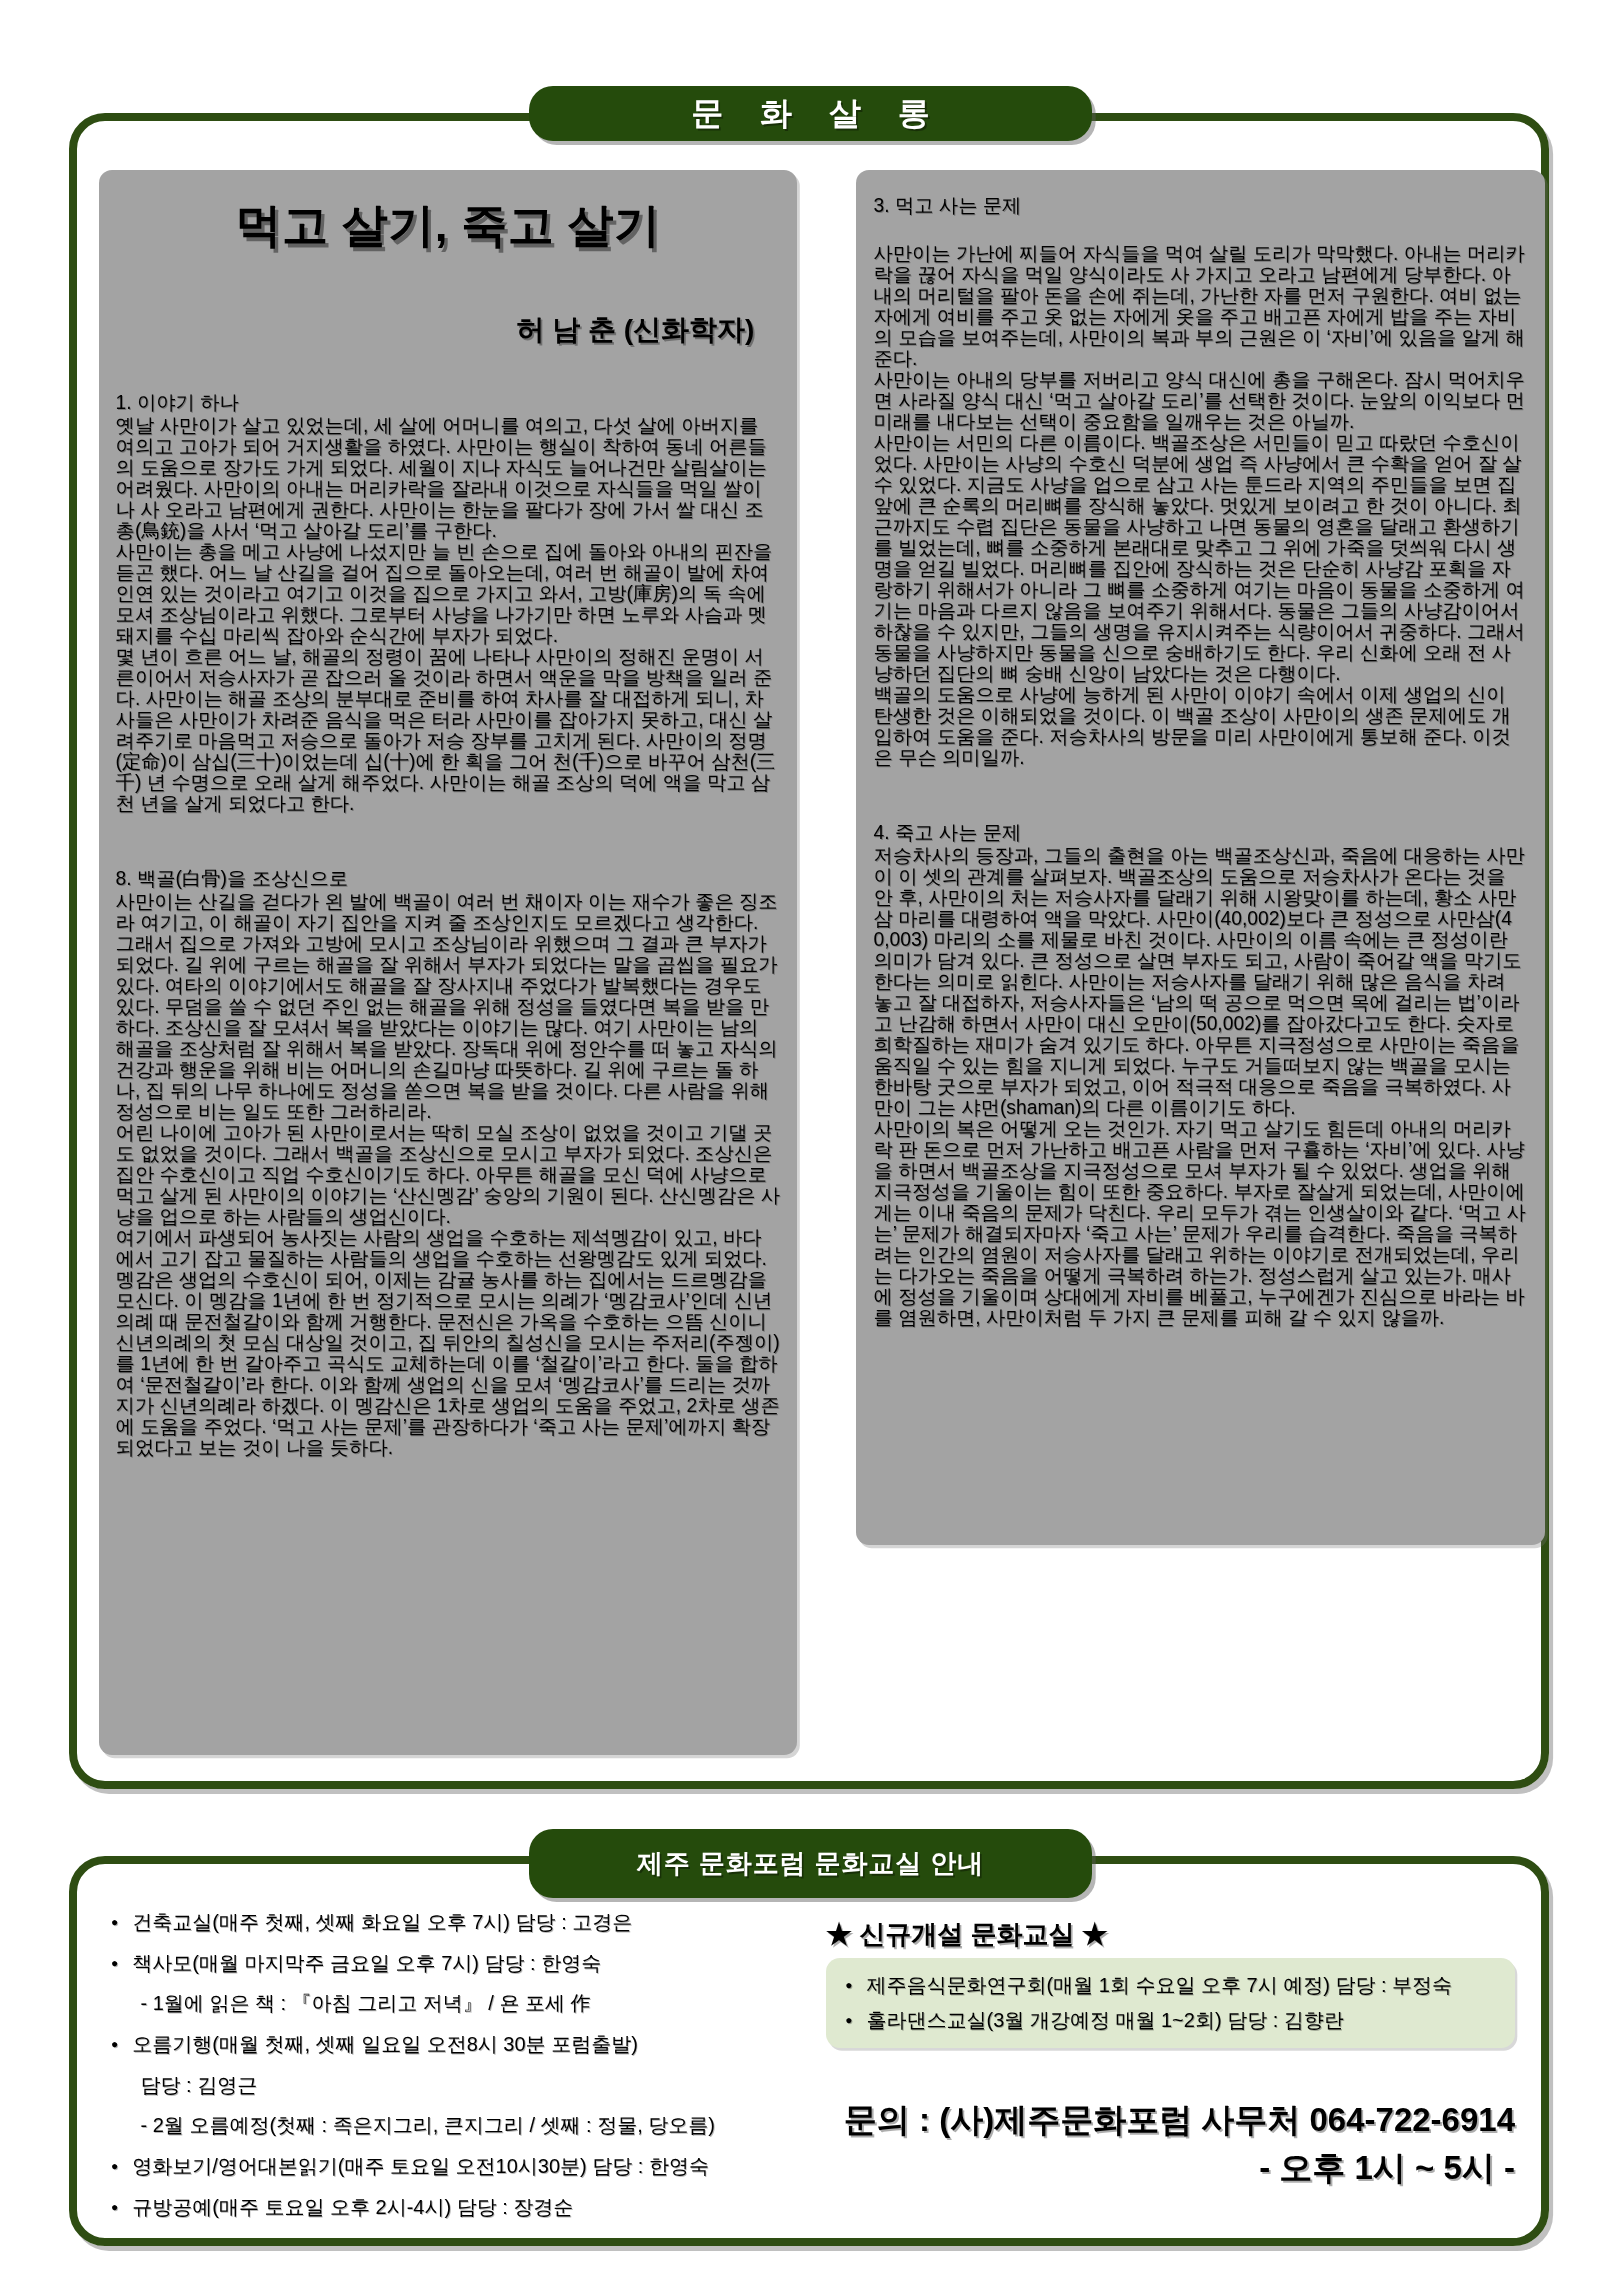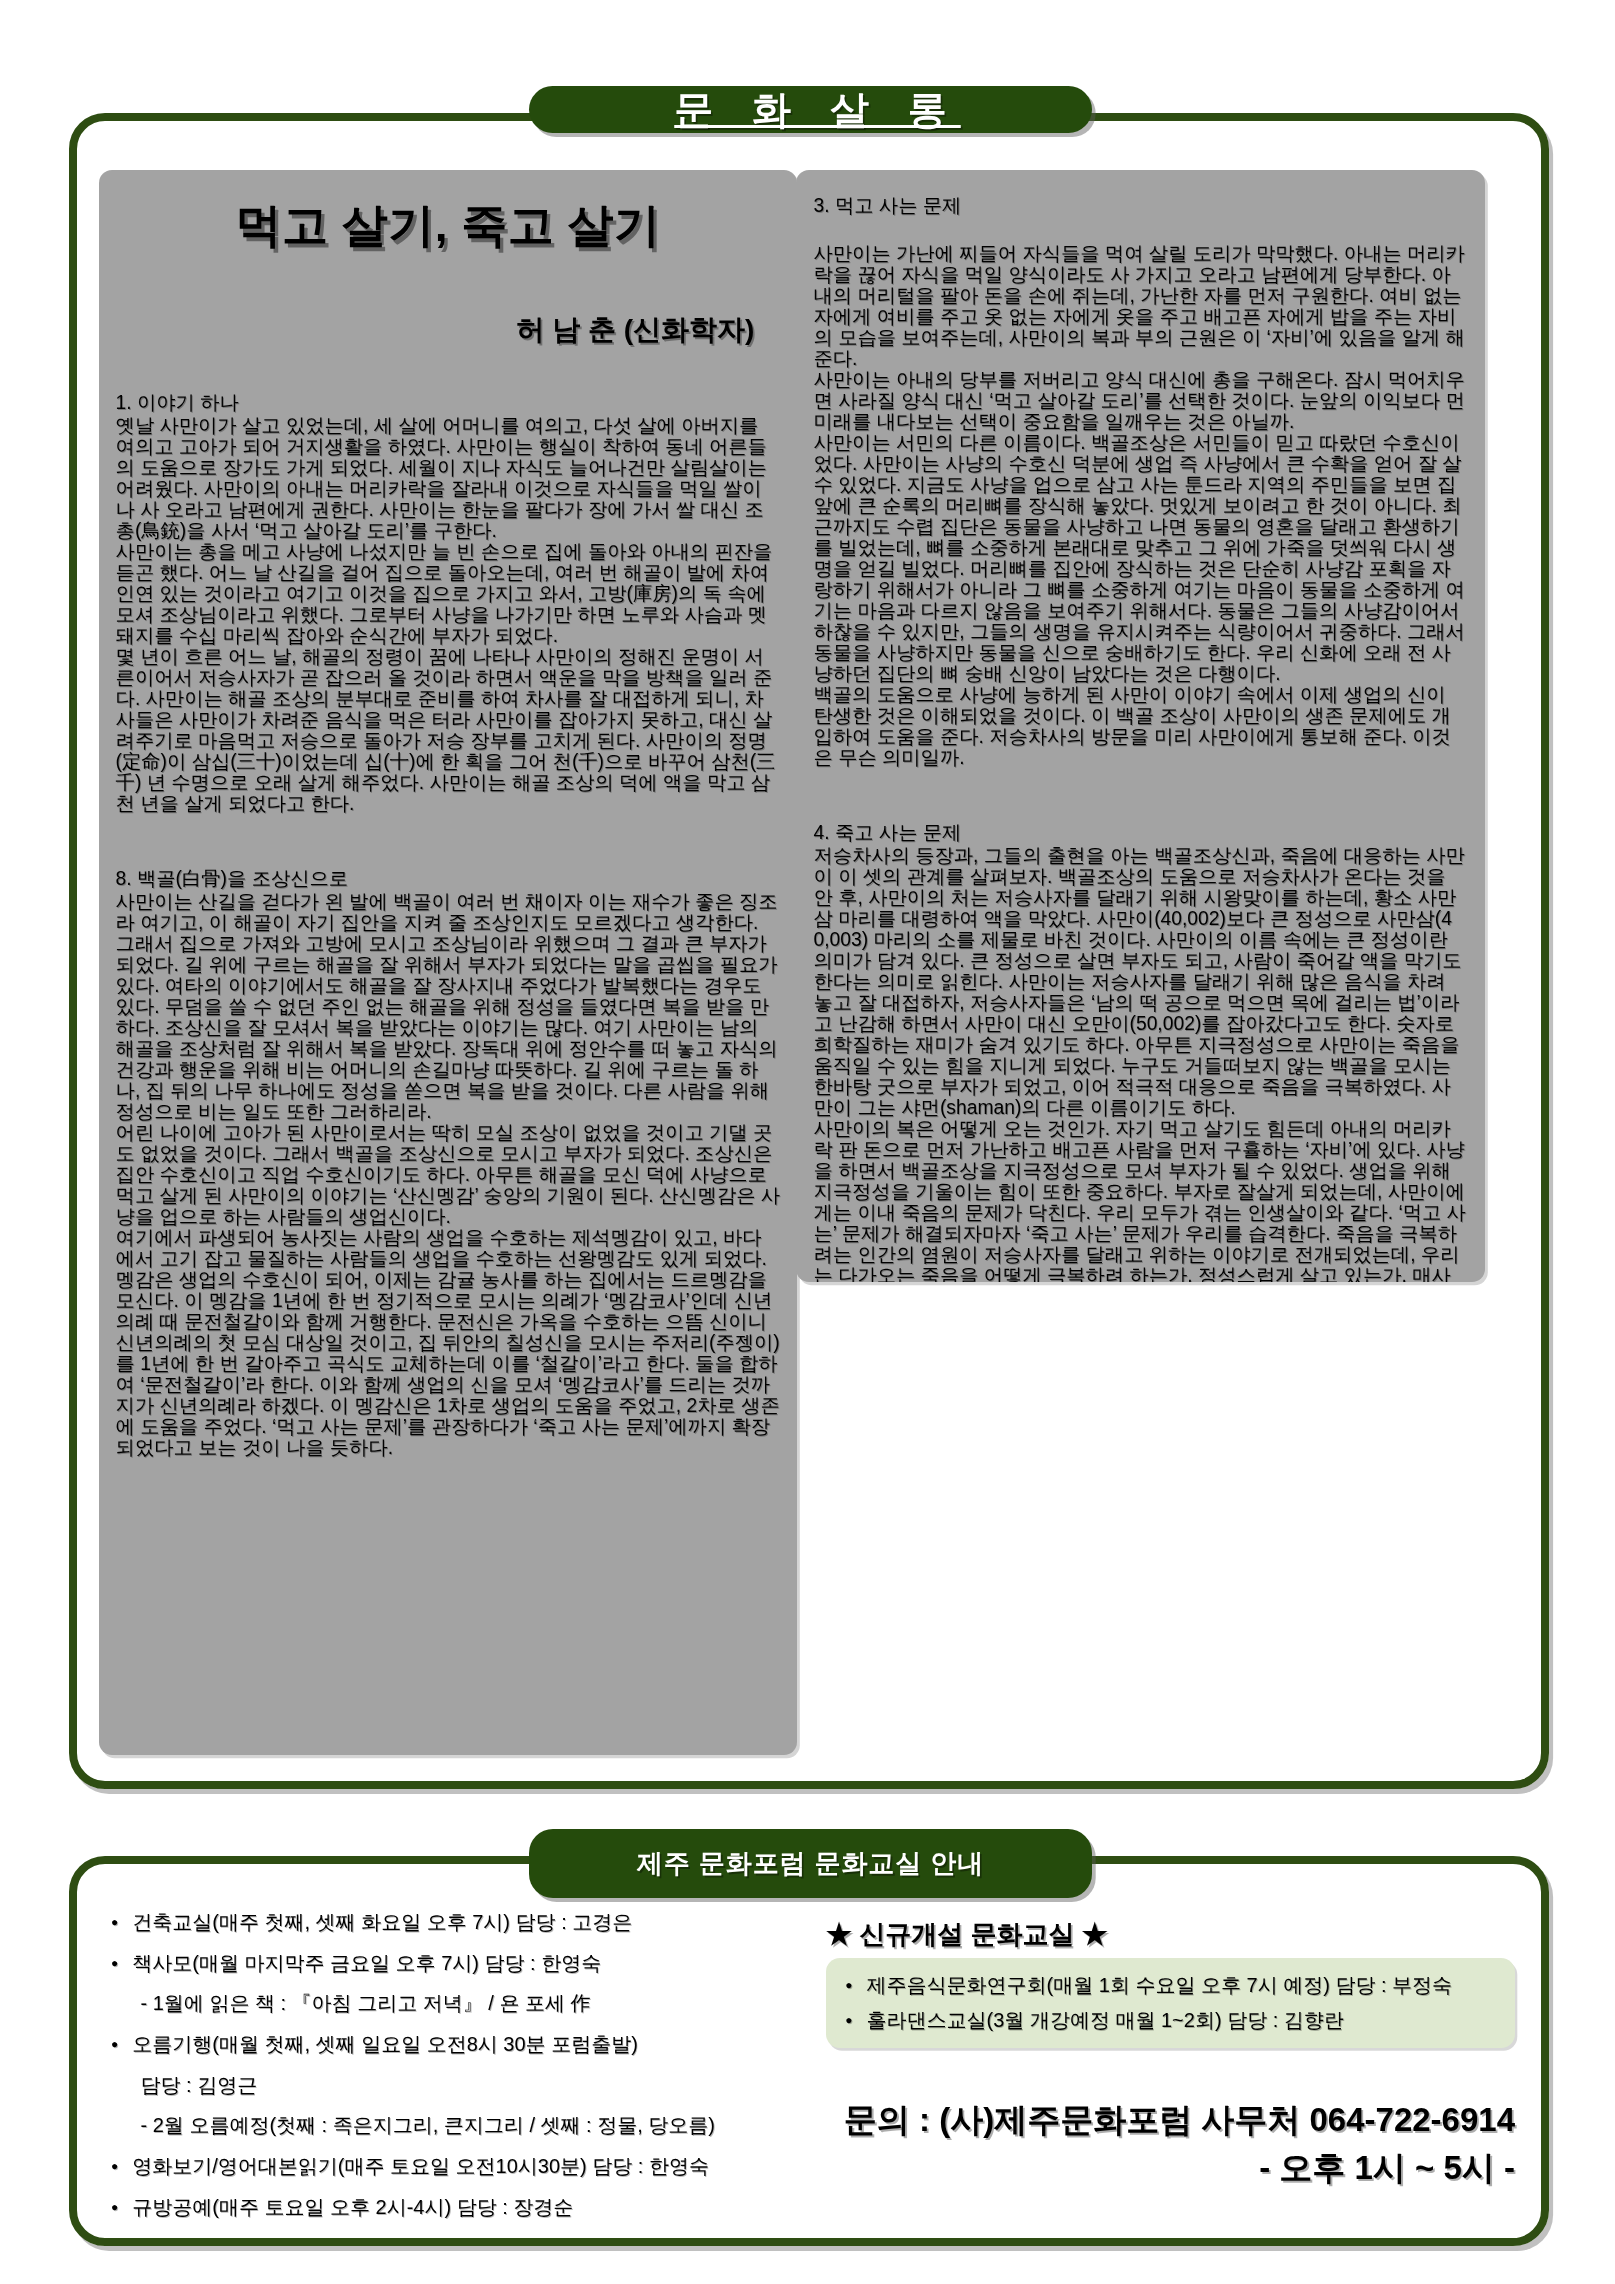--- a/index.html
+++ b/index.html
@@ -9,30 +9,30 @@
   
   .box{position:absolute;box-sizing:border-box;border:8.3px solid #2e4d12;border-radius:36px;
        background:transparent;box-shadow:4.1px 5px 0 rgba(90,90,90,0.38);}
   .article-box{left:69px;top:113px;width:1480px;height:1676px;}
   .notice-box{left:69px;top:1856px;width:1480px;height:390px;}
 
   
   .pill{position:absolute;box-sizing:border-box;background:#254b0c;color:#fff;
         display:flex;align-items:center;justify-content:center;border-radius:24px;
         font-weight:bold;box-shadow:3.7px 4.1px 0 rgba(90,90,90,0.45);z-index:5;}
-  .pill-1{left:529px;top:86px;width:563px;height:47px;font-size:39px;
-          letter-spacing:14px;text-indent:14px;text-shadow:1.8px 1.8px 0 rgba(0,0,0,0.35);text-decoration:underline;}
+  .pill-1{left:529px;top:86px;width:563px;height:55px;font-size:32px;
+          letter-spacing:14px;text-indent:14px;text-shadow:1.8px 1.8px 0 rgba(0,0,0,0.35);}
   .pill-2{left:529px;top:1829px;width:563px;height:69px;font-size:26px;
           letter-spacing:0.9px;text-shadow:1.8px 1.8px 0 rgba(0,0,0,0.35);}
 
   
   .panel{position:absolute;box-sizing:border-box;background:#a3a3a3;border-radius:13px;
          overflow:hidden;box-shadow:2.8px 3.2px 0 rgba(115,115,115,0.30);}
   .panel-left{left:99px;top:170px;width:698px;height:1585px;padding:12px 16.6px 0 16.6px;}
-  .panel-right{left:796px;top:170px;width:689px;height:1112px;padding:23px 17.5px 0 17.5px;}
+  .panel-right{left:856px;top:170px;width:689px;height:1375px;padding:23px 17.5px 0 17.5px;}
 
   .article-title{margin:13px 0 0 0;text-align:center;font-size:46px;font-weight:bold;
                  letter-spacing:0.5px;text-shadow:3.2px 3.7px 0 rgba(0,0,0,0.40);}
   .article-author{margin:54px 26px 0 0;text-align:right;font-size:28px;font-weight:bold;
                   text-shadow:1.8px 2.3px 0 rgba(0,0,0,0.32);}
   #col-left{margin-top:41px;}
 
   .sec + .sec{margin-top:52px;}
   .sec-heading{margin:0;font-size:19.3px;line-height:25px;font-weight:400;
                text-shadow:0.9px 1.4px 0 rgba(0,0,0,0.28);}

